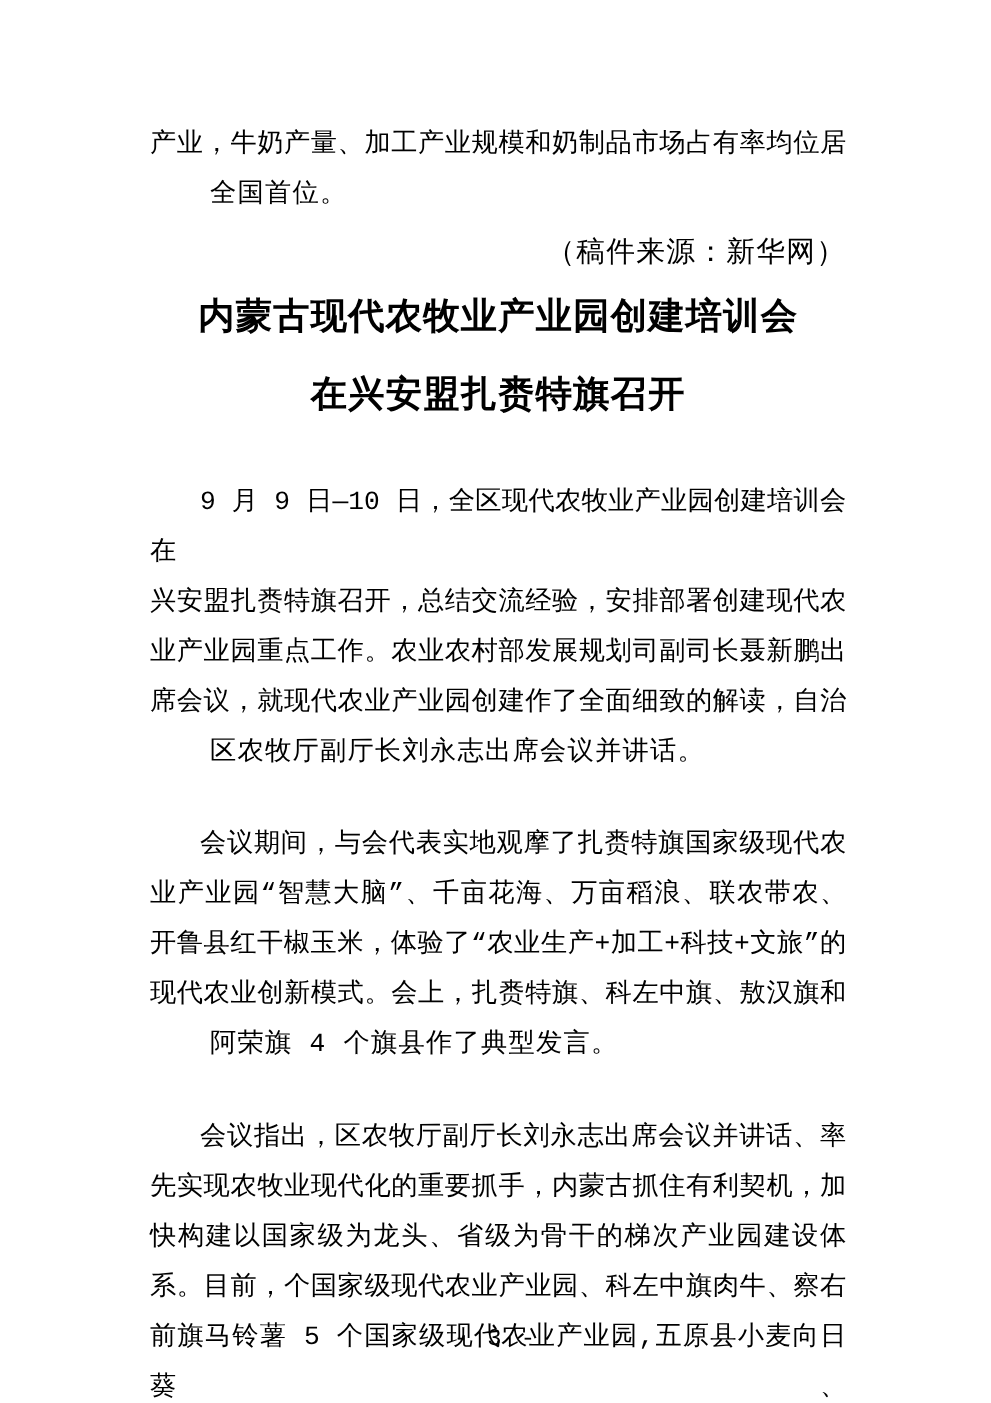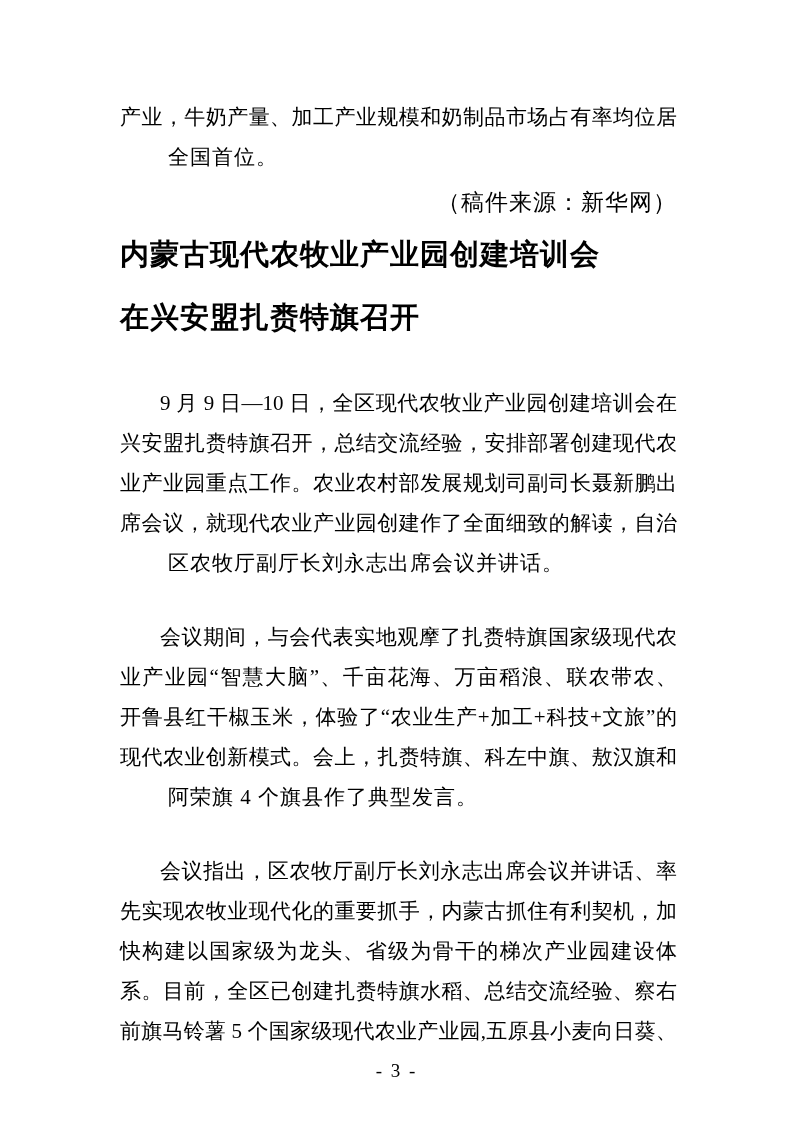--- a/index.html
+++ b/index.html
@@ -7,21 +7,21 @@
     padding: 0;
     background: #ffffff;
   }
   .page {
     position: relative;
     width: 793px;
     height: 1122px;
     background: #ffffff;
     box-sizing: border-box;
     padding: 97px 116px 0 120px;
-    font-family: Liberation Serif, serif;
+    font-family: Liberation Mono, monospace;
     color: #000000;
     overflow: hidden;
   }
   .para {
     margin: 0;
   }
   .para + .para {
     margin-top: 5px;
   }
   .ln {
@@ -48,21 +48,21 @@
     margin-top: 6px;
   }
   .headline {
     margin: 0;
     font-weight: bold;
   }
   .headline .tl {
     font-size: 29px;
     line-height: 63px;
     letter-spacing: 1px;
-    text-align: left;
+    text-align: center;
     font-weight: bold;
   }
   .pagenum {
     position: absolute;
     left: 0;
     right: 0;
     bottom: 40px;
     text-align: center;
     font-size: 19px;
     letter-spacing: 2px;
@@ -99,19 +99,19 @@
     <div class="ln">业产业园“智慧大脑”、千亩花海、万亩稻浪、联农带农、</div>
     <div class="ln">开鲁县红干椒玉米，体验了“农业生产+加工+科技+文旅”的</div>
     <div class="ln">现代农业创新模式。会上，扎赉特旗、科左中旗、敖汉旗和</div>
     <div class="ln end">阿荣旗 4 个旗县作了典型发言。</div>
   </div>
 
   <div class="para">
     <div class="ln ind">会议指出，区农牧厅副厅长刘永志出席会议并讲话、率</div>
     <div class="ln">先实现农牧业现代化的重要抓手，内蒙古抓住有利契机，加</div>
     <div class="ln">快构建以国家级为龙头、省级为骨干的梯次产业园建设体</div>
-    <div class="ln">系。目前，全区已创建扎赉特旗水稻、总结交流经验、察右</div>
+    <div class="ln">系。目前，个国家级现代农业产业园、科左中旗肉牛、察右</div>
     <div class="ln">前旗马铃薯 5 个国家级现代农业产业园,五原县小麦向日葵、</div>
   </div>
 
   <div class="pagenum">- 3 -</div>
 
 </div>
 
 </body></html>

